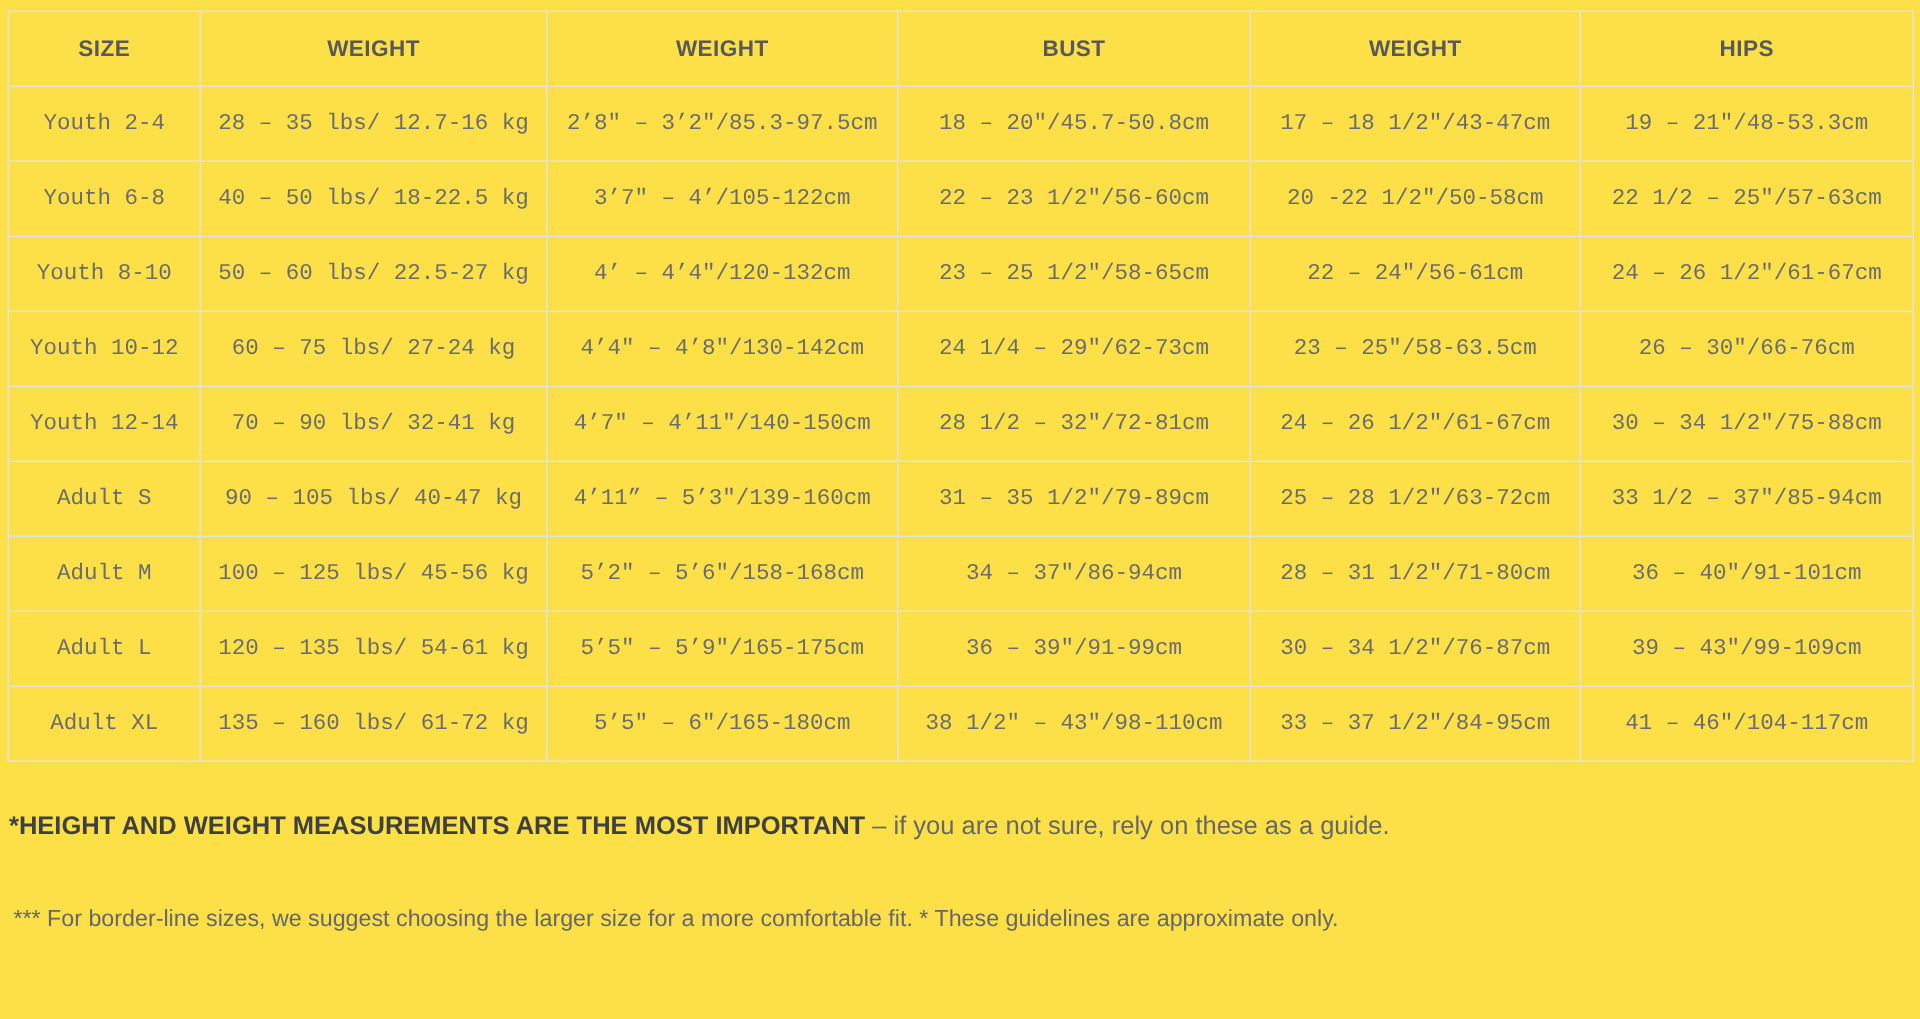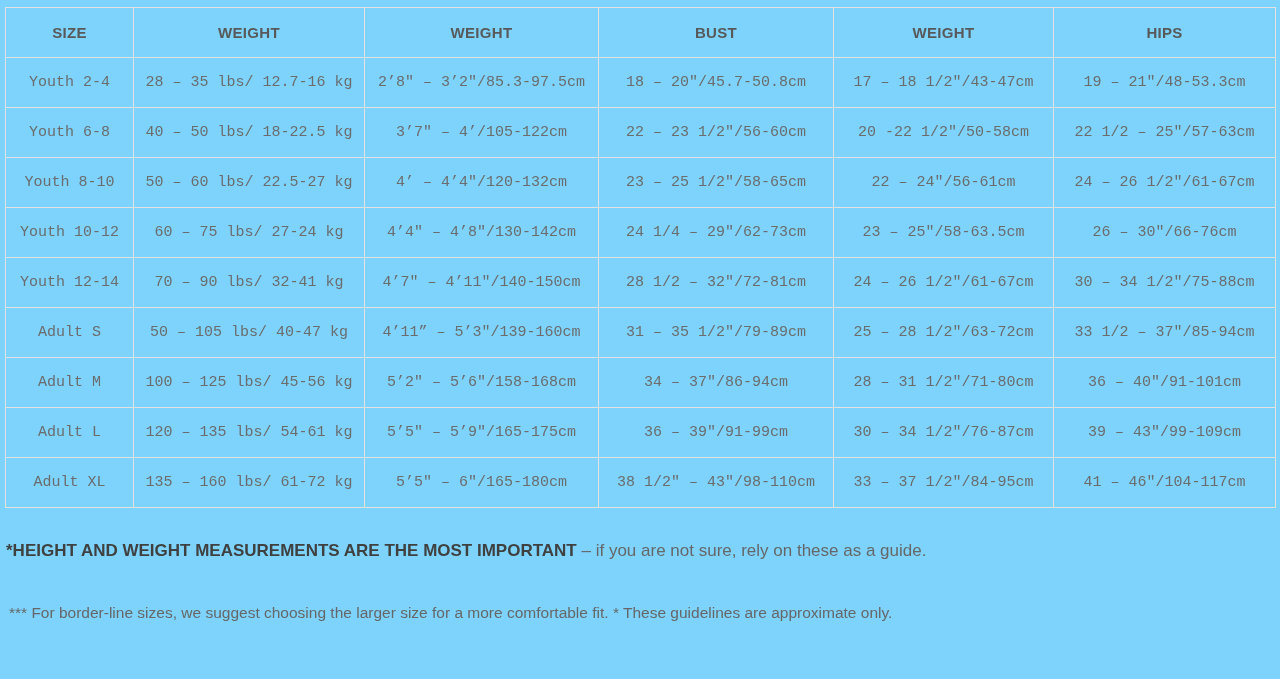--- a/index.html
+++ b/index.html
@@ -6,21 +6,21 @@
   html, body {
     margin: 0;
     padding: 0;
     background: #ffffff;
     font-family: "Liberation Sans", sans-serif;
   }
   .page {
     width: 1280px;
     height: 679px;
     padding: 7px 5px 0 5px;
-    background: #7dd3fc;
+    background: #fde047;
   }
   table.size-chart {
     border-collapse: collapse;
     table-layout: fixed;
     width: 1270px;
   }
   table.size-chart th,
   table.size-chart td {
     border: 1px solid #e2e2e2;
     text-align: center;
@@ -116,21 +116,21 @@
       <tr>
         <td>Youth 12-14</td>
         <td>70 – 90 lbs/ 32-41 kg</td>
         <td>4’7" – 4’11"/140-150cm</td>
         <td>28 1/2 – 32"/72-81cm</td>
         <td>24 – 26 1/2"/61-67cm</td>
         <td>30 – 34 1/2"/75-88cm</td>
       </tr>
       <tr>
         <td>Adult S</td>
-        <td>50 – 105 lbs/ 40-47 kg</td>
+        <td>90 – 105 lbs/ 40-47 kg</td>
         <td>4’11” – 5’3"/139-160cm</td>
         <td>31 – 35 1/2"/79-89cm</td>
         <td>25 – 28 1/2"/63-72cm</td>
         <td>33 1/2 – 37"/85-94cm</td>
       </tr>
       <tr>
         <td>Adult M</td>
         <td>100 – 125 lbs/ 45-56 kg</td>
         <td>5’2" – 5’6"/158-168cm</td>
         <td>34 – 37"/86-94cm</td>

